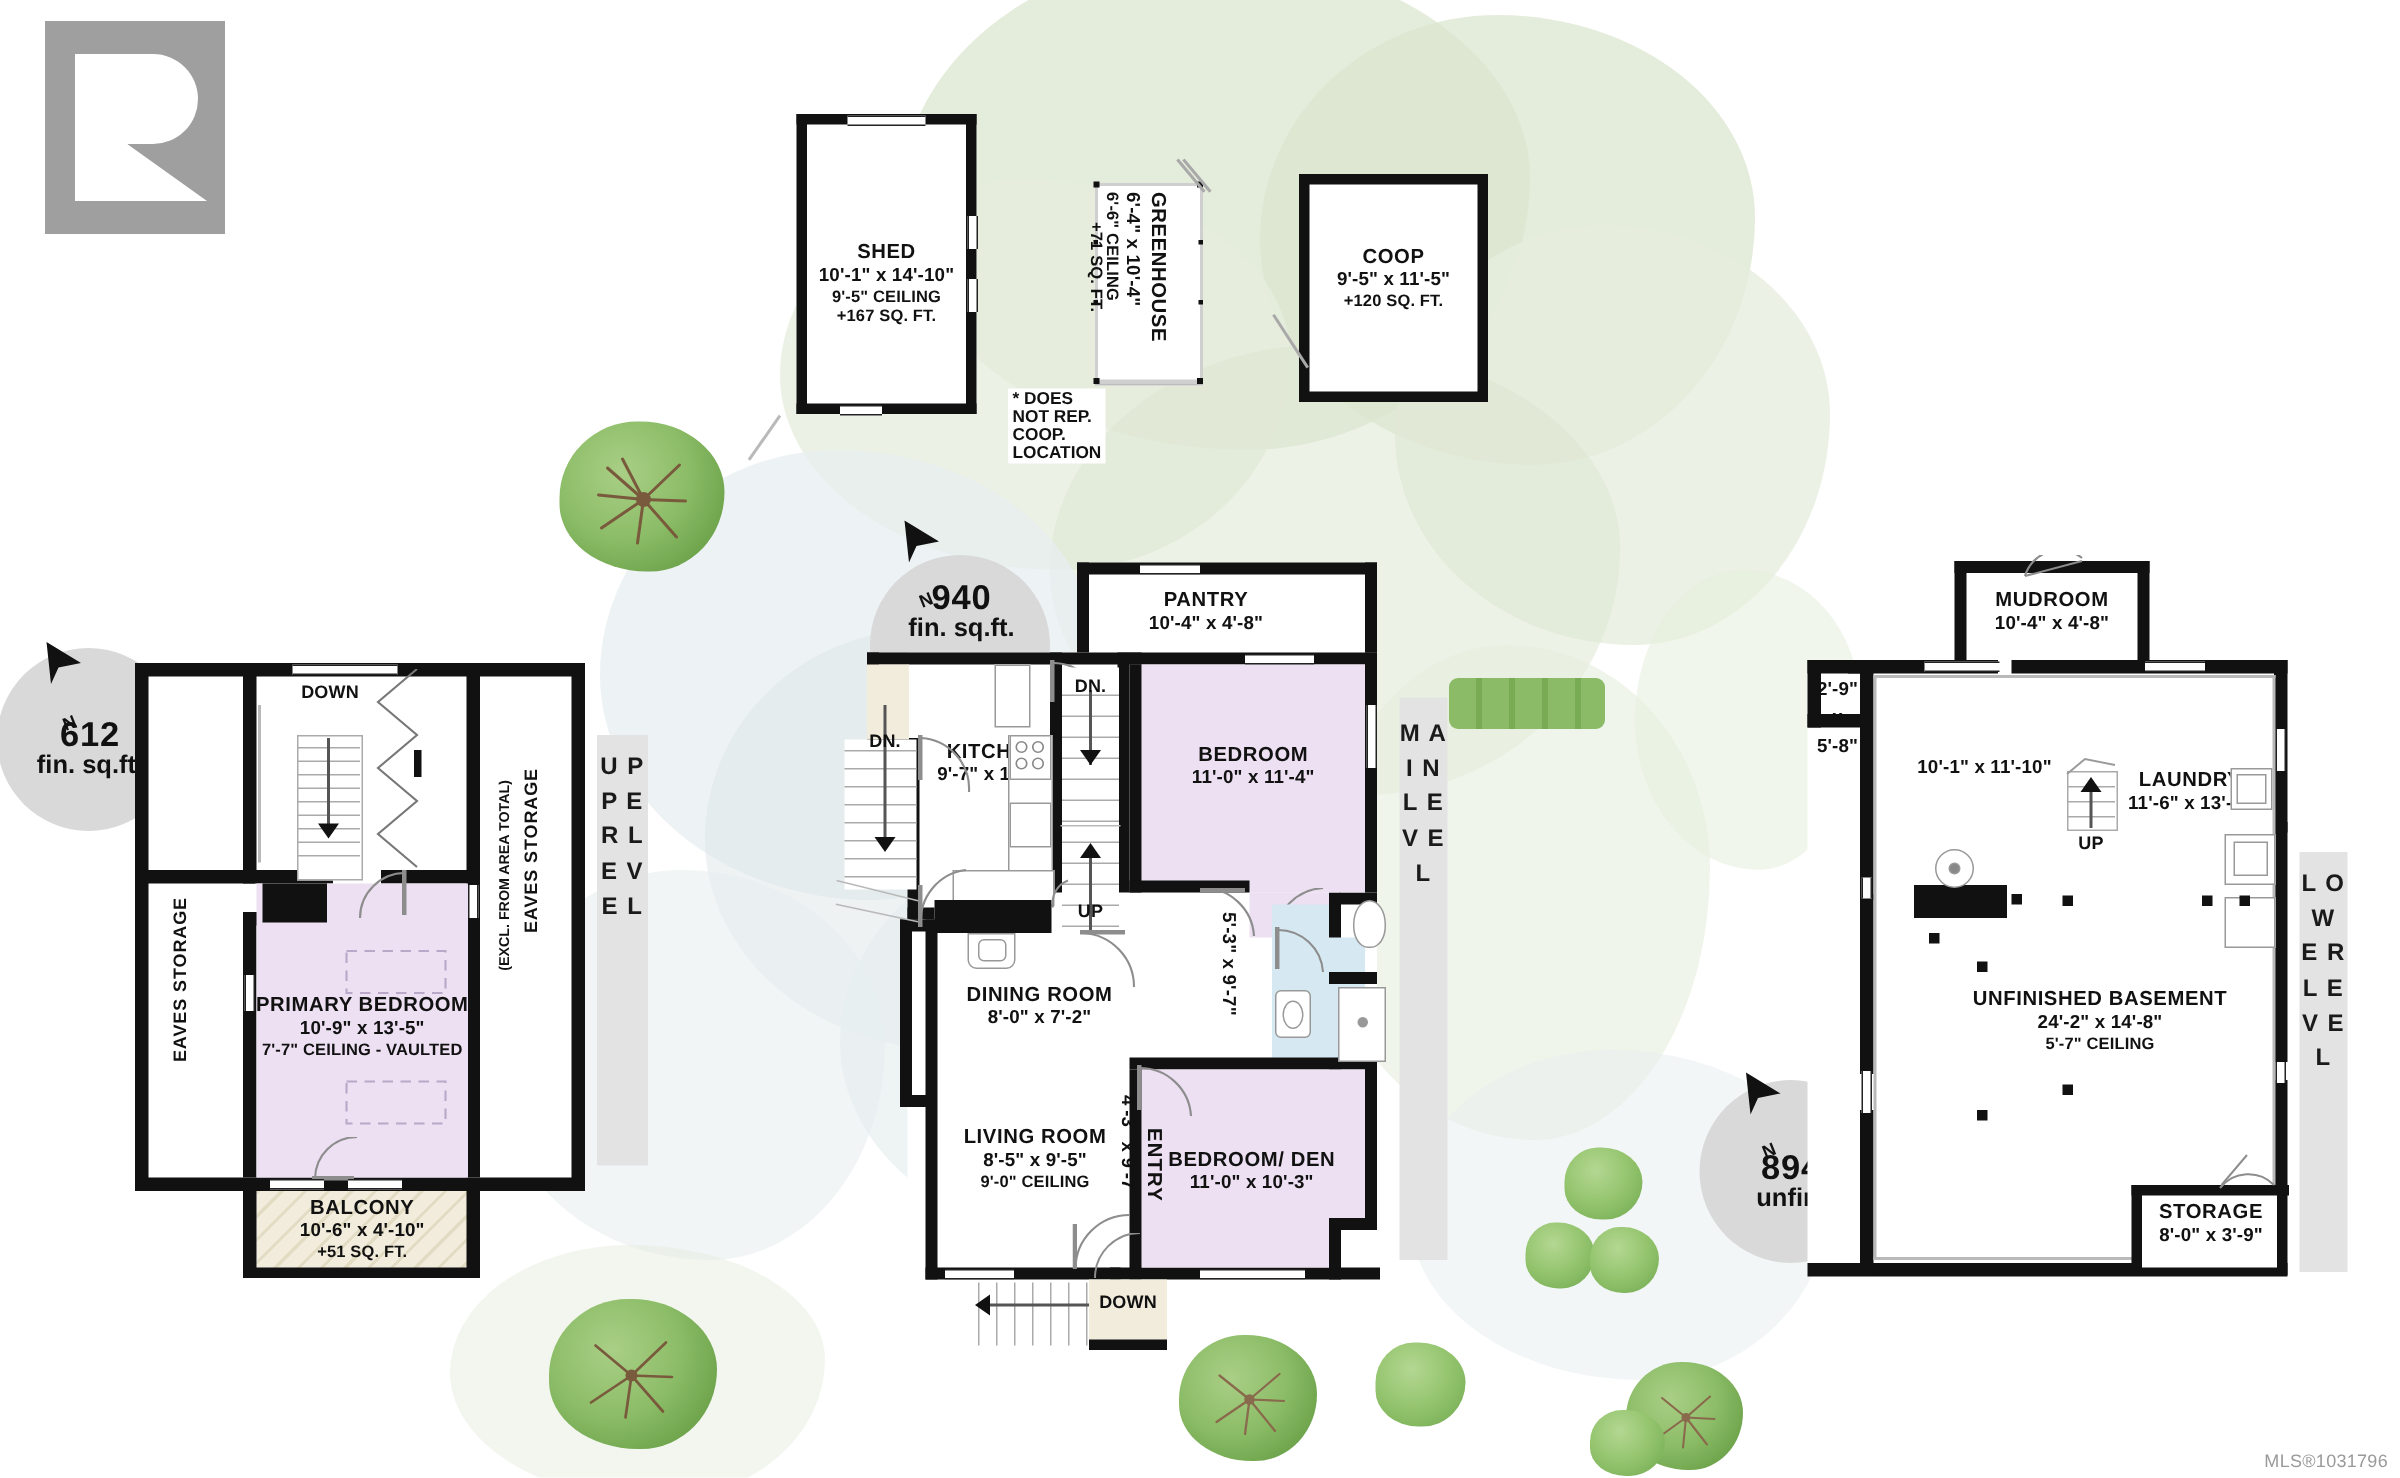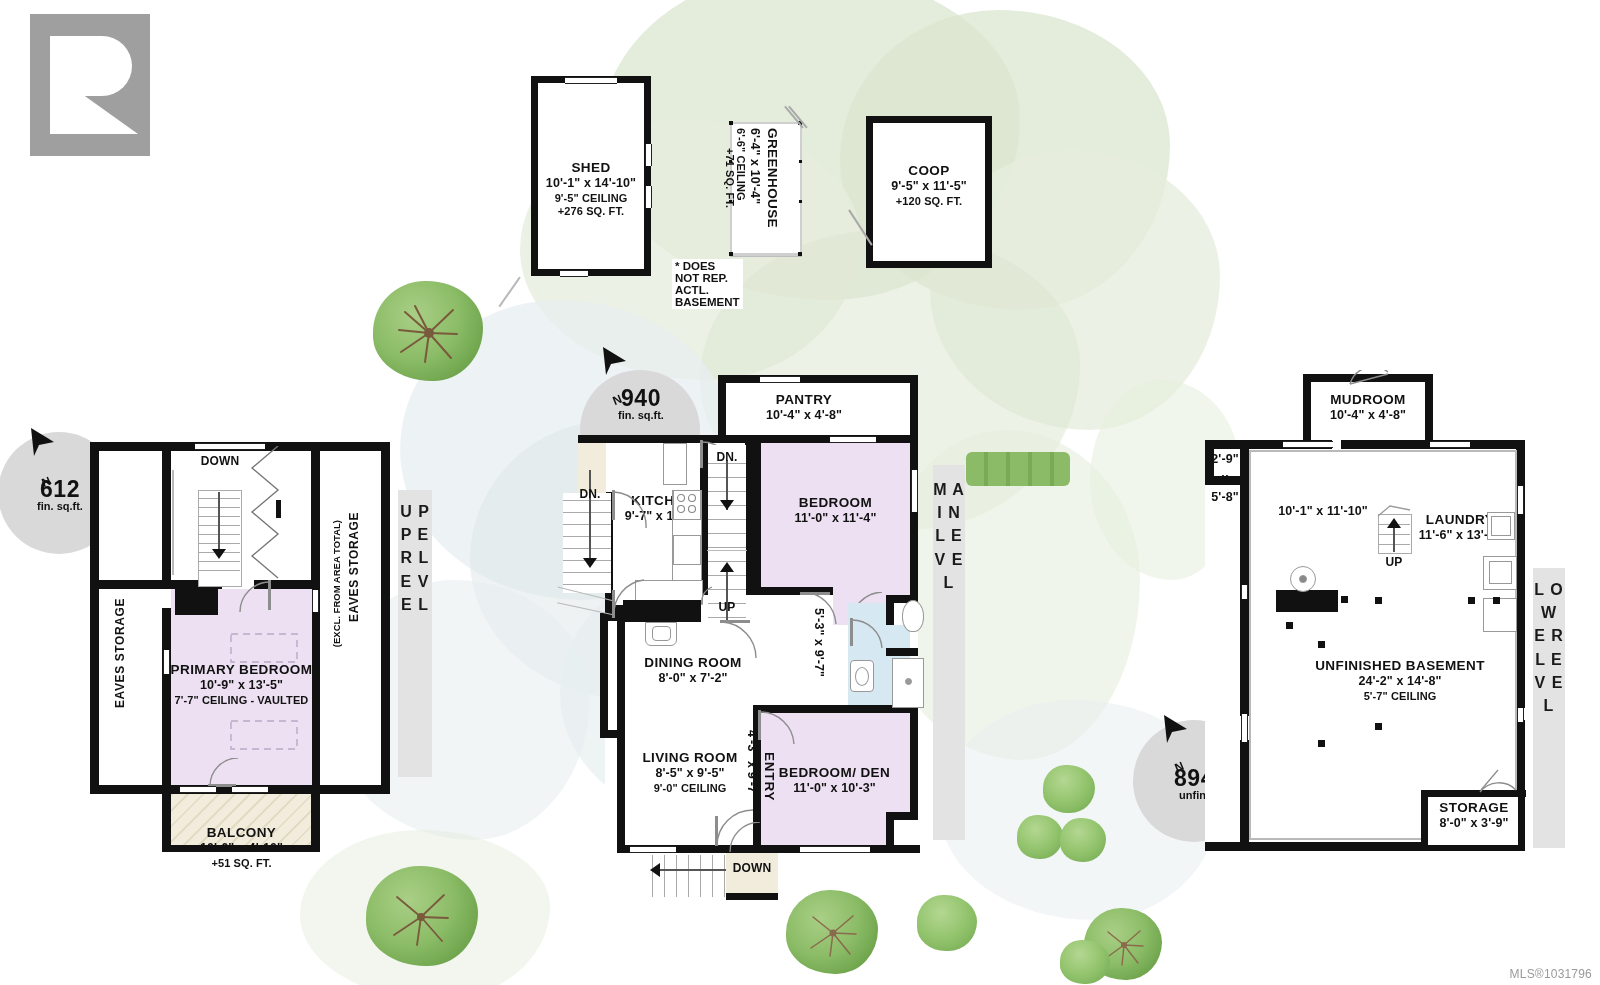--- a/index.html
+++ b/index.html
@@ -37,21 +37,21 @@
 
   
   .leveltab{position:absolute;background:#e3e3e3;}
   .leveltxt{position:absolute;font-size:16px;font-weight:700;letter-spacing:1px;
             line-height:1.45;text-align:center;color:#1a1a1a;}
 
   
   .bubble{position:absolute;border-radius:50%;background:#d9d9d9;}
   .bubtxt{position:absolute;text-align:center;line-height:1.05;}
   .bubnum{font-size:23px;font-weight:700;letter-spacing:.5px;}
-  .bubunit{font-size:11px;font-weight:700;}
+  .bubunit{font-size:17px;font-weight:700;}
 
   
   .stairbox{position:absolute;background:#fff;border:1px solid #aaa;}
   .tread{position:absolute;background:#aaa;height:1px;left:0;right:0;}
   .treadv{position:absolute;background:#aaa;width:1px;top:0;bottom:0;}
   .arrowline{position:absolute;background:#555;}
   .tri-d{position:absolute;width:0;height:0;border-left:7px solid transparent;
          border-right:7px solid transparent;border-top:10px solid #111;}
   .tri-u{position:absolute;width:0;height:0;border-left:7px solid transparent;
          border-right:7px solid transparent;border-bottom:10px solid #111;}
@@ -124,21 +124,21 @@
       <div class="wall" style="left:531px;top:76px;width:7px;height:200px;"></div>
       <div class="wall" style="left:644px;top:76px;width:7px;height:200px;"></div>
       <div class="win" style="left:565px;top:77px;width:52px;height:5px;"></div>
       <div class="winv" style="left:645px;top:144px;width:5px;height:22px;"></div>
       <div class="winv" style="left:645px;top:186px;width:5px;height:22px;"></div>
       <div class="win" style="left:560px;top:270px;width:28px;height:5px;"></div>
       <div class="lbl" style="left:531px;top:160px;width:120px;">
         <div class="rname">SHED</div>
         <div class="rdim">10'-1" x 14'-10"</div>
         <div class="rsub">9'-5" CEILING</div>
-        <div class="rsub">+276 SQ. FT.</div>
+        <div class="rsub">+167 SQ. FT.</div>
       </div>
       <div class="thinline" style="left:519px;top:277px;width:1.5px;height:36px;transform:rotate(35deg);transform-origin:top;"></div>
     </div>
 
     <div class="plan">
       <div class="room fillwhite" style="left:730px;top:122px;width:70px;height:133px;border:1px solid #bdbdbd;"></div>
       <div class="thinline" style="left:730px;top:122px;width:72px;height:2px;background:#cfcfcf;"></div>
       <div class="thinline" style="left:730px;top:253px;width:72px;height:3px;background:#cfcfcf;"></div>
       <div class="thinline" style="left:730px;top:122px;width:2px;height:134px;background:#cfcfcf;"></div>
       <div class="thinline" style="left:800px;top:122px;width:2px;height:134px;background:#cfcfcf;"></div>
@@ -157,21 +157,21 @@
       </div>
       <div class="lbl vert" style="left:747px;top:128px;width:18px;">
         <span class="rdim">6'-4" x 10'-4"</span>
       </div>
       <div class="lbl vert" style="left:735px;top:128px;width:16px;">
         <span class="rsub">6'-6" CEILING</span>
       </div>
       <div class="lbl vert" style="left:724px;top:148px;width:16px;">
         <span class="rsub">+71 SQ. FT.</span>
       </div>
-      <div class="note" style="left:672px;top:259px;">* DOES NOT REP. ACTL. BASEMENT</div>
+      <div class="note" style="left:672px;top:259px;">* DOES NOT REP. COOP. LOCATION</div>
     </div>
 
     <div class="plan">
       <div class="room fillwhite" style="left:866px;top:116px;width:126px;height:152px;"></div>
       <div class="wall" style="left:866px;top:116px;width:126px;height:7px;"></div>
       <div class="wall" style="left:866px;top:261px;width:126px;height:7px;"></div>
       <div class="wall" style="left:866px;top:116px;width:7px;height:152px;"></div>
       <div class="wall" style="left:985px;top:116px;width:7px;height:152px;"></div>
       <div class="lbl" style="left:866px;top:163px;width:126px;">
         <div class="rname">COOP</div>
@@ -263,21 +263,21 @@
     <div class="lbl vert-ccw rsub" style="left:113px;top:598px;width:20px;font-size:12px;letter-spacing:.6px;">EAVES STORAGE</div>
     <div class="lbl vert-ccw rsub" style="left:347px;top:512px;width:20px;font-size:12px;letter-spacing:.6px;">EAVES STORAGE</div>
     <div class="lbl vert-ccw tiny" style="left:331px;top:520px;width:16px;font-size:9.5px;">(EXCL. FROM AREA TOTAL)</div>
 
     <div class="room fillcream" style="left:171px;top:794px;width:141px;height:58px;
                 background-image:repeating-linear-gradient(135deg,rgba(200,190,150,.35) 0 2px,transparent 2px 11px);
                 background-color:#f1ecdc;"></div>
     <div class="wall" style="left:162px;top:794px;width:9px;height:58px;"></div>
     <div class="wall" style="left:311px;top:794px;width:9px;height:58px;"></div>
     <div class="wall" style="left:162px;top:845px;width:158px;height:7px;"></div>
-    <div class="lbl" style="left:169px;top:825px;width:145px;">
+    <div class="lbl" style="left:169px;top:797px;width:145px;">
       <div class="rname">BALCONY</div>
       <div class="rdim">10'-6" x 4'-10"</div>
       <div class="rsub">+51 SQ. FT.</div>
     </div>
 
     <div class="leveltab" style="left:398px;top:490px;width:34px;height:287px;"></div>
     <div class="leveltxt" style="left:398px;top:500px;width:34px;">U P P E R   L E V E L</div>
   </div>
 
   <div>

